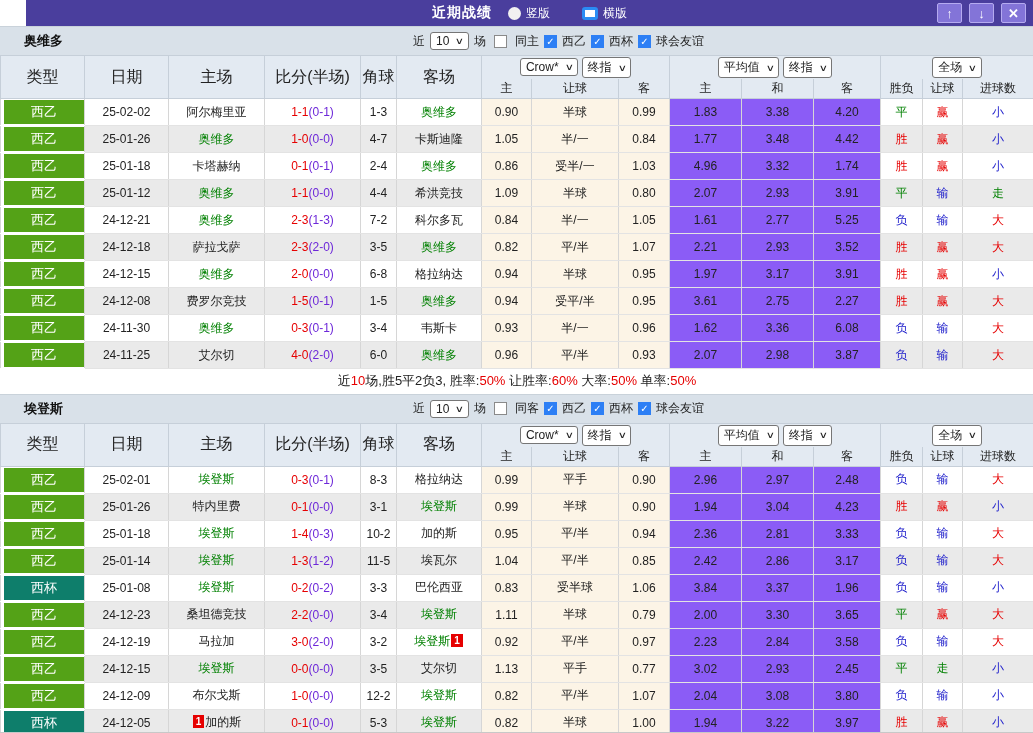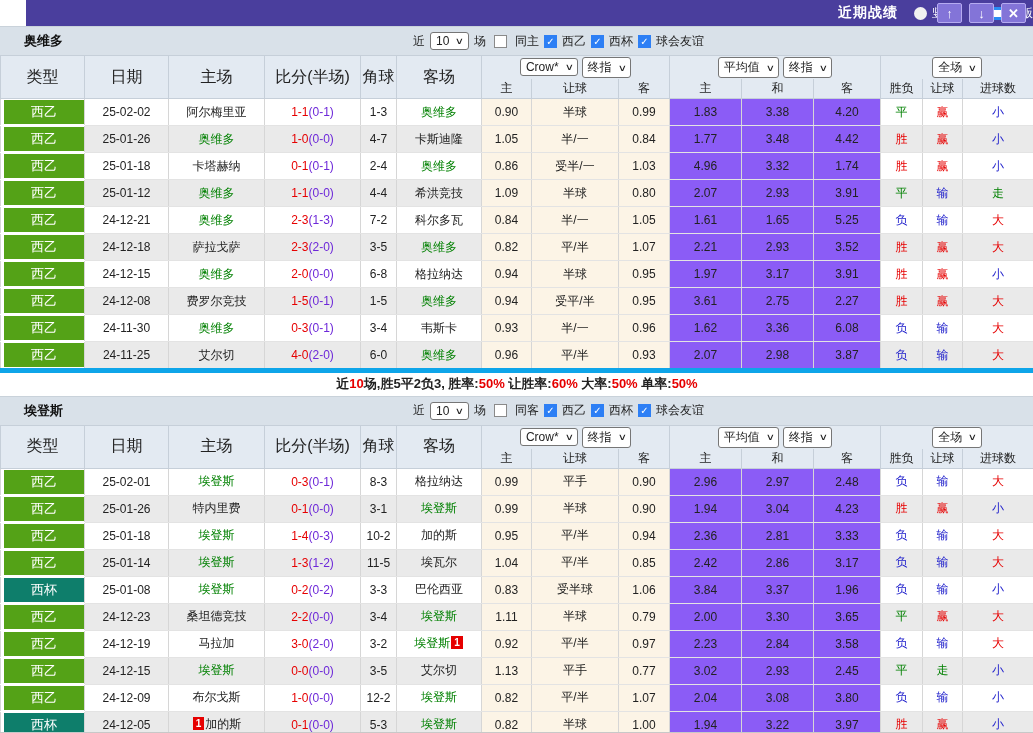--- a/index.html
+++ b/index.html
@@ -3,21 +3,21 @@
 <meta charset="utf-8">
 <style>
   * { box-sizing: border-box; }
   html,body { margin:0; padding:0; }
   body {
     width:1033px; height:733px; background:#fff; color:#222;
     font-family:"Liberation Sans","DejaVu Sans",sans-serif;
     border-bottom:1px solid #c8c8c8;
   }
   
-  .titlebar { height:26px; background:#4a3e9d; display:flex; align-items:center; justify-content:flex-end; position:relative;margin-left:26px; }
+  .titlebar { height:26px; background:#4a3e9d; display:flex; align-items:center; justify-content:center; position:relative;margin-left:26px; }
   .titlebar .title { color:#fff; font-weight:bold; font-size:14px; letter-spacing:1px; }
   .radios { display:flex; align-items:center; margin-left:16px; gap:32px; }
   .radio-opt { display:flex; align-items:center; gap:5px; color:#fff; font-size:12px; cursor:pointer; }
   .radio-dot { width:13px; height:13px; border-radius:50%; background:#f1f1f1; }
   .radio-dot.sel { width:13px; height:13px; background:#fff; border:3px solid #2a8cf4; }
   .winbtns { position:absolute; right:7px; top:3px; display:flex; gap:7px; }
   .winbtn { width:25px; height:20px; background:#8374d8; border:1px solid #b5aaf0; color:#fff;
             font-size:13px; font-weight:bold; display:flex; align-items:center; justify-content:center;
             border-radius:2px; cursor:pointer; padding:0; line-height:1; }
   
@@ -47,21 +47,21 @@
   td.lg-cell { background:#fff !important; border-bottom:1px solid #fff; padding:1px 0 1px 3px; }
   .lg { color:#fff; height:24px; line-height:24px; font-size:13px; }
   .lg-g { background:#54a217; }
   .lg-t { background:#0e7e6b; }
   .team-cur { color:#008000; }
   .ft { color:#e60000; }
   .half { color:#6d28d9; }
   .badge { display:inline-block; background:#e60000; color:#fff; font-size:10px; line-height:13px;
            padding:0 3px; margin:0 1px; font-weight:bold; vertical-align:1px; }
   .summary td { height:25px; text-align:center; font-size:13px; background:#fff;
-                border:none; border-top:5px solid #0ea5e9;font-weight:bold; }
+                border:none; border-top:1px solid #0ea5e9; }
   .c-r { color:#e60000; } .c-g { color:#008000; } .c-b { color:#2121cc; } .c-k { color:#222; }
 </style>
 </head>
 <body>
 
 <div class="titlebar">
   <span class="title">近期战绩</span>
   <span class="radios">
     <span class="radio-opt">
       <span class="radio-dot"></span>
@@ -248,21 +248,21 @@
             </td>
             <td>24-12-21</td>
             <td><span class="team-cur">奥维多</span></td>
             <td><span class="ft">2-3</span><span class="half">(1-3)</span></td>
             <td>7-2</td>
             <td><span>科尔多瓦</span></td>
             <td class="odds">0.84</td>
             <td class="odds">半/一</td>
             <td class="odds">1.05</td>
             <td class="avg">1.61</td>
-            <td class="avg">1.65</td>
+            <td class="avg">2.77</td>
             <td class="avg">5.25</td>
             <td class="c-b">负</td>
             <td class="c-b">输</td>
             <td class="c-r">大</td>
           </tr>
           <tr class="alt">
             <td class="lg-cell">
               <div class="lg lg-g">西乙</div>
             </td>
             <td>24-12-18</td>

